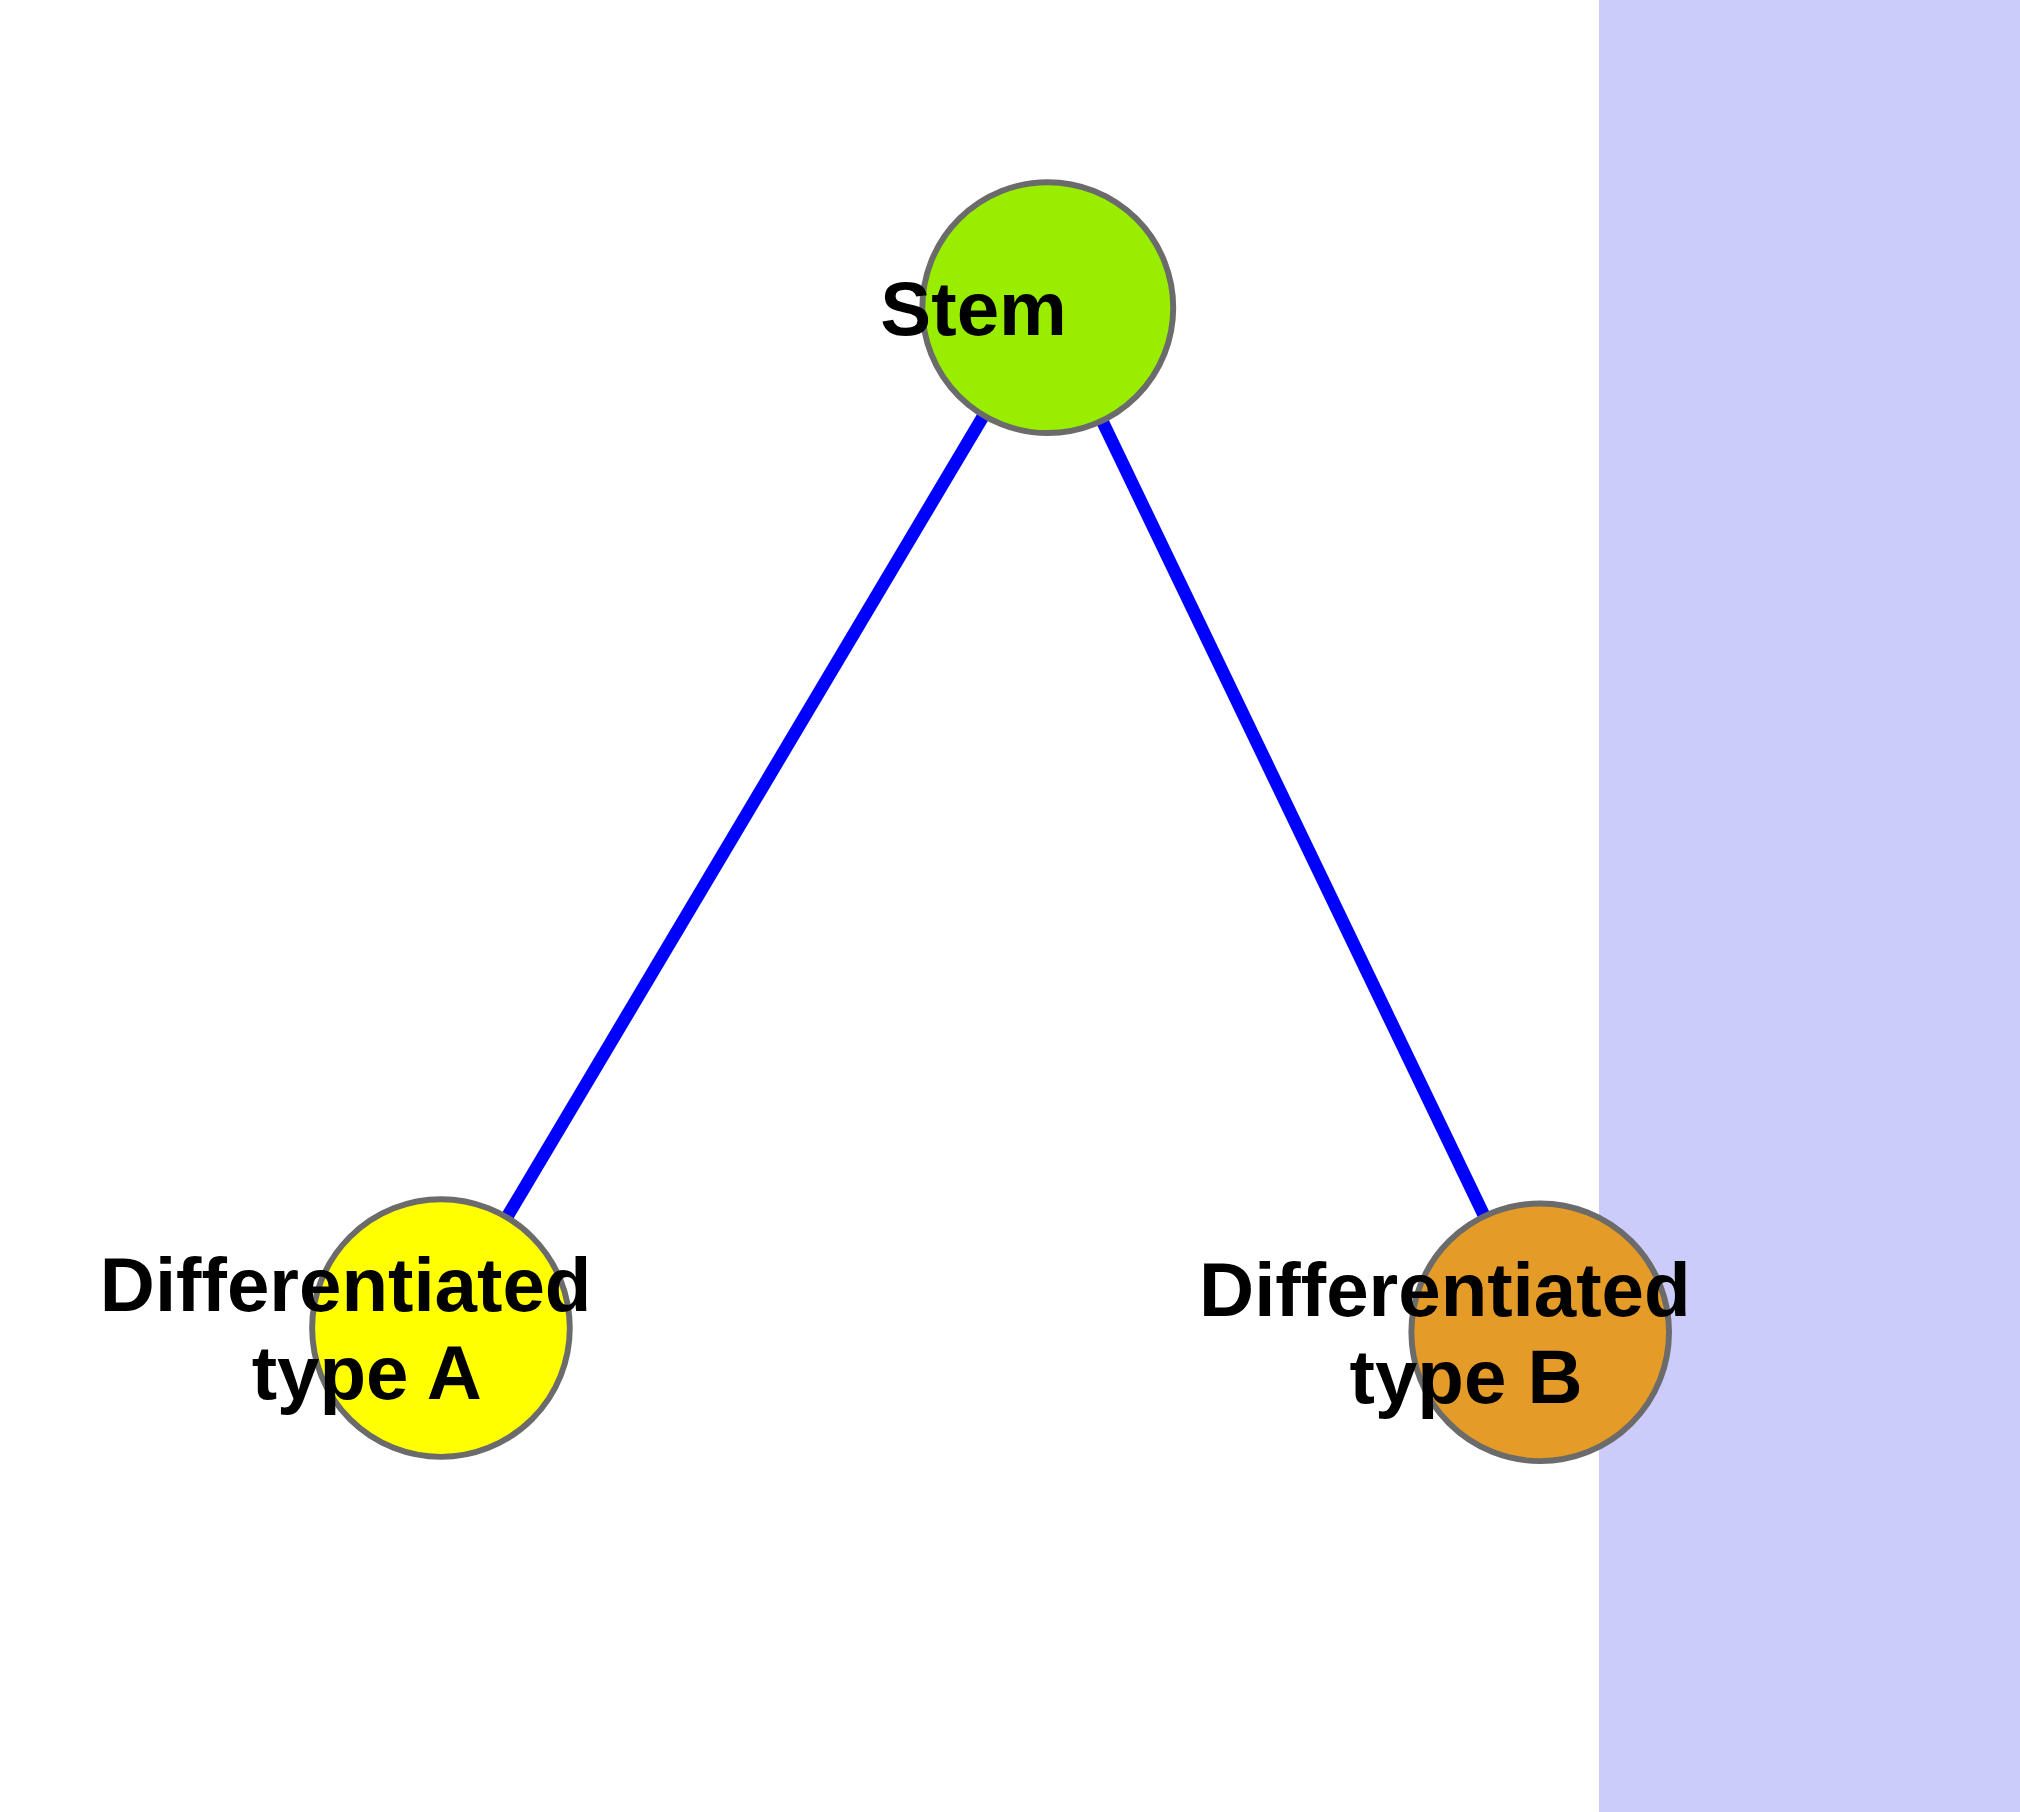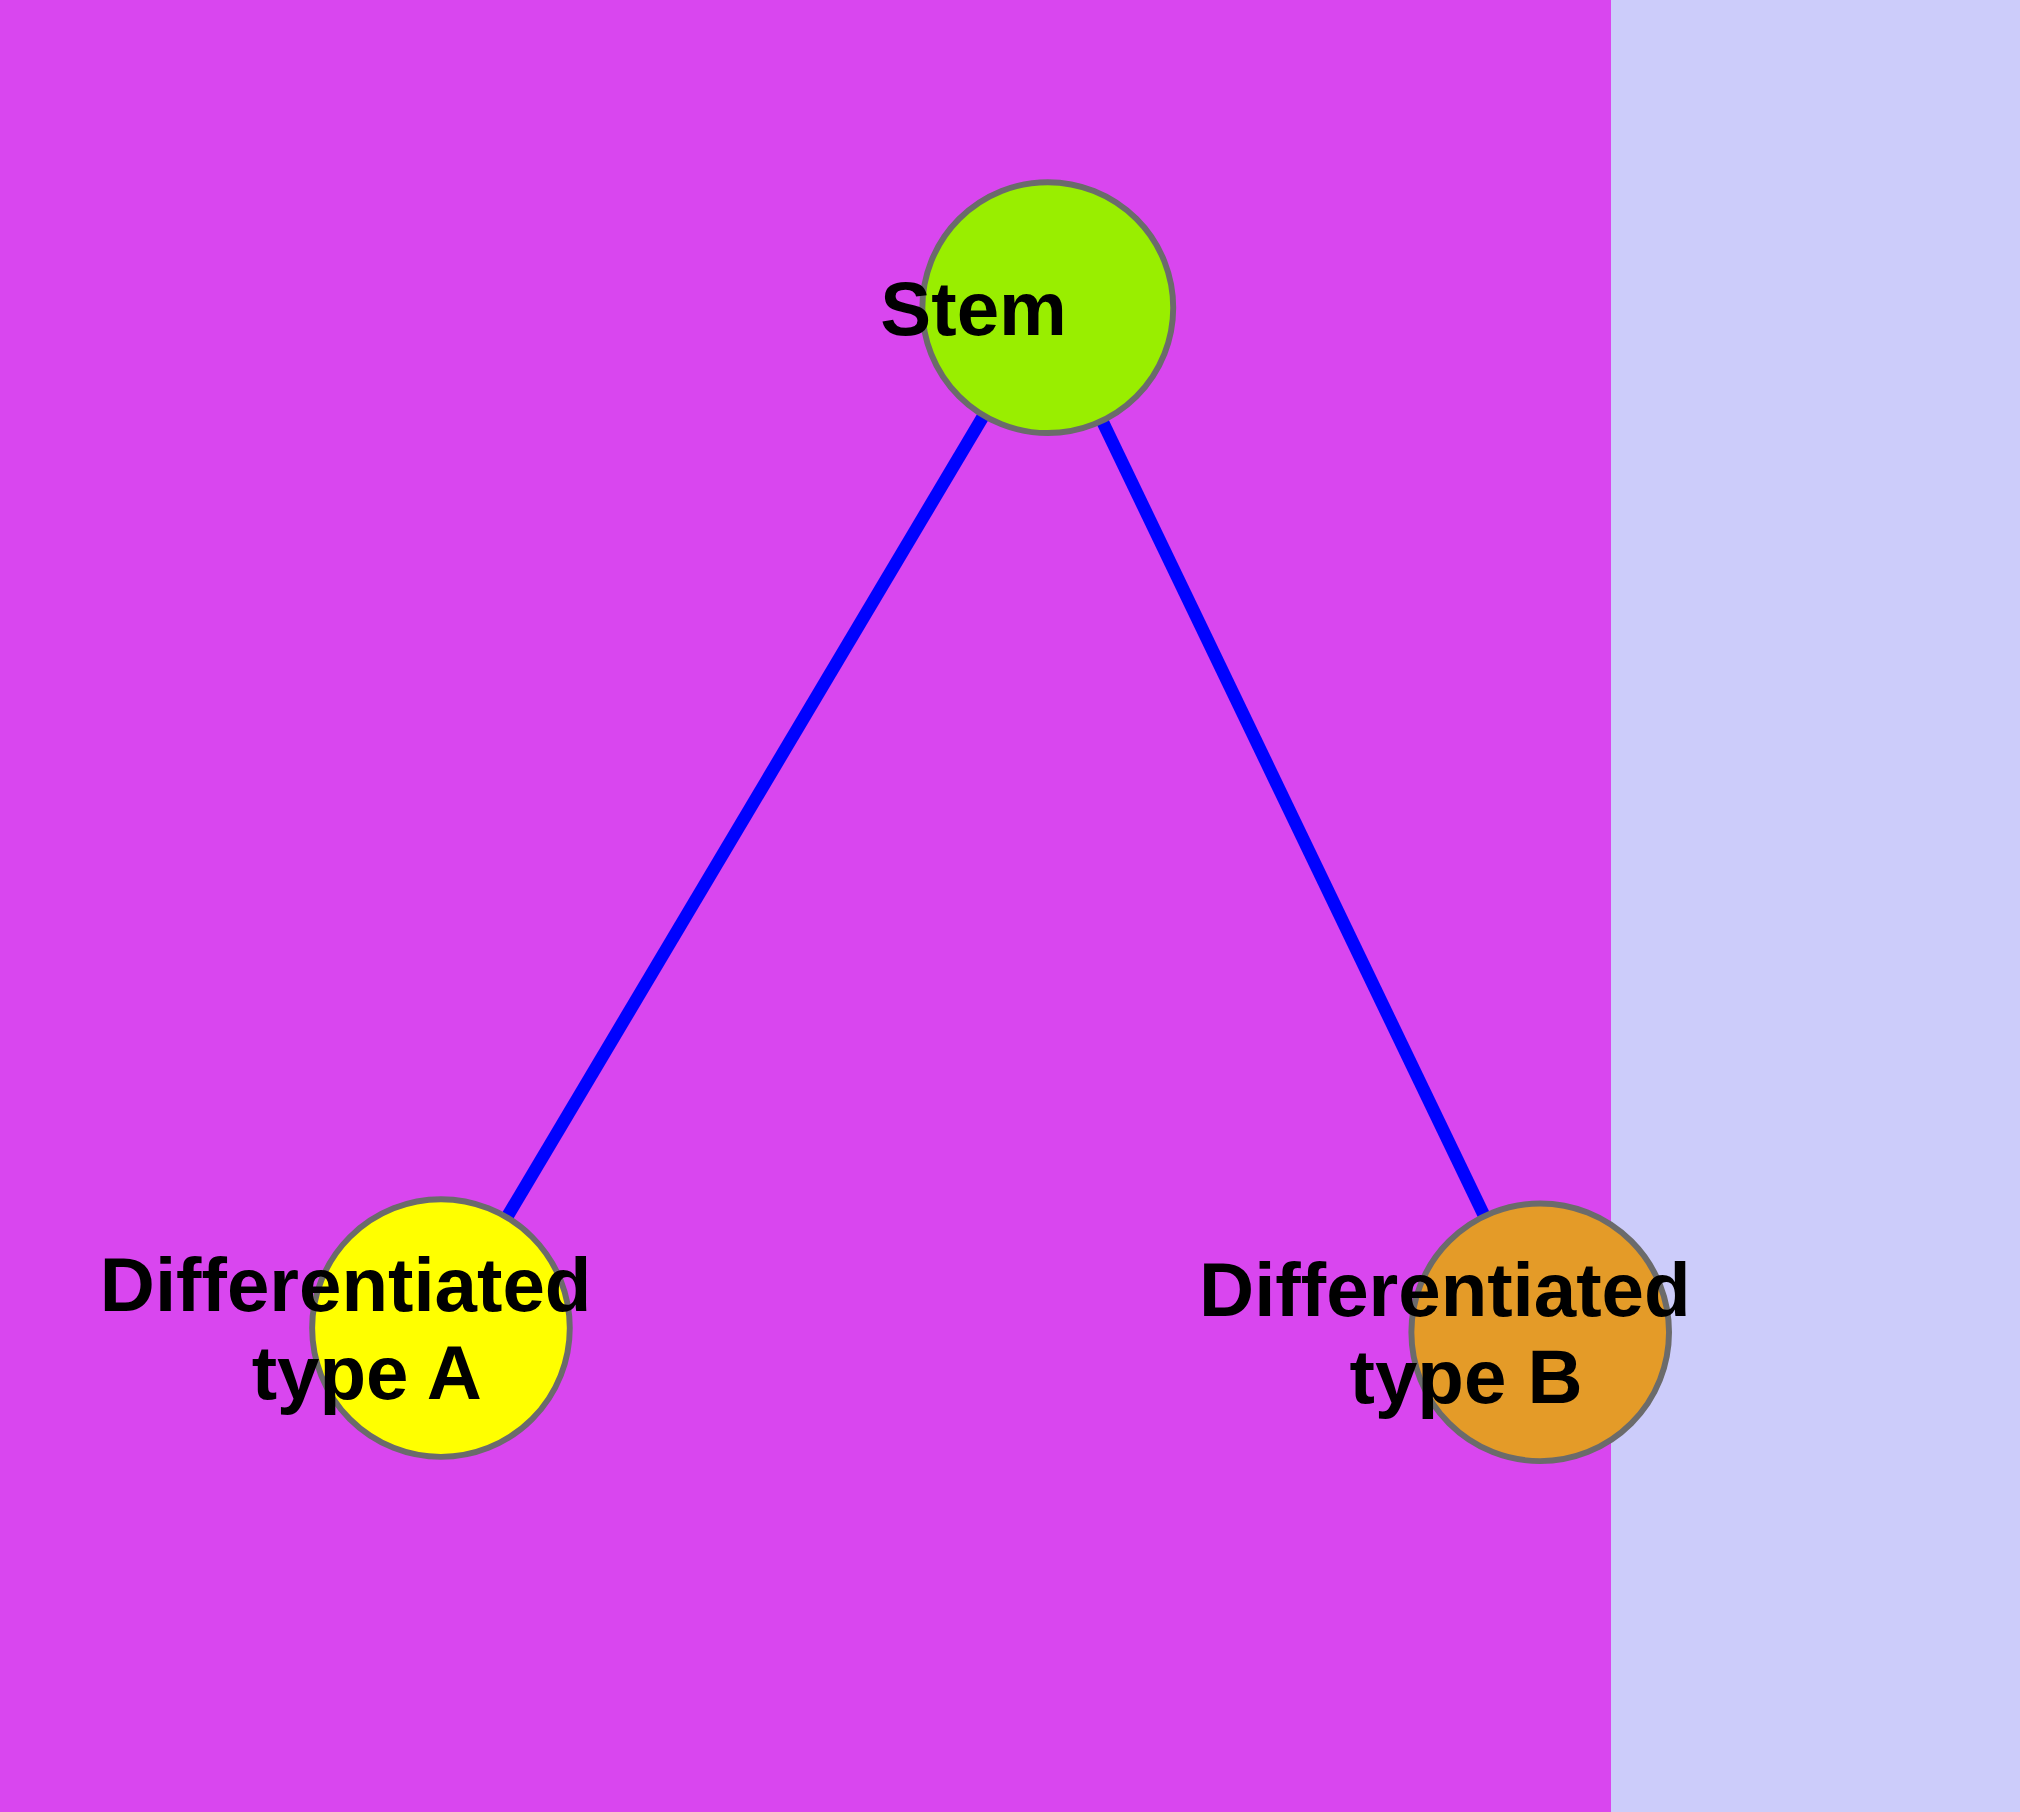--- a/index.html
+++ b/index.html
@@ -32,21 +32,21 @@
     font-weight: bold;
     fill: #000000;
     text-anchor: middle;
     dominant-baseline: alphabetic;
     white-space: pre;
   }
 </style>
 </head>
 <body style="background: rgb(204, 204, 250);">
 
-<div id="graph-canvas" style="background: #d946ef; width: 1599px; height: 1812px; padding-left: 12px;">
+<div id="graph-canvas" style="background: #ffffff; width: 1599px; height: 1812px;">
   <svg id="graph-svg" viewBox="0 0 2384 2138">
 
     <g id="edges-layer">
       <line x1="1236" y1="363" x2="520" y2="1567" stroke="#0000ff" stroke-width="15" stroke-linecap="butt"></line>
       <line x1="1236" y1="363" x2="1817" y2="1572" stroke="#0000ff" stroke-width="15" stroke-linecap="butt"></line>
     </g>
 
     <g id="nodes-layer">
       <circle cx="1236" cy="363" r="148" fill="#99ee00" stroke="#6b6b6b" stroke-width="7"></circle>
       <circle cx="520" cy="1567" r="152" fill="#ffff00" stroke="#6b6b6b" stroke-width="7"></circle>

